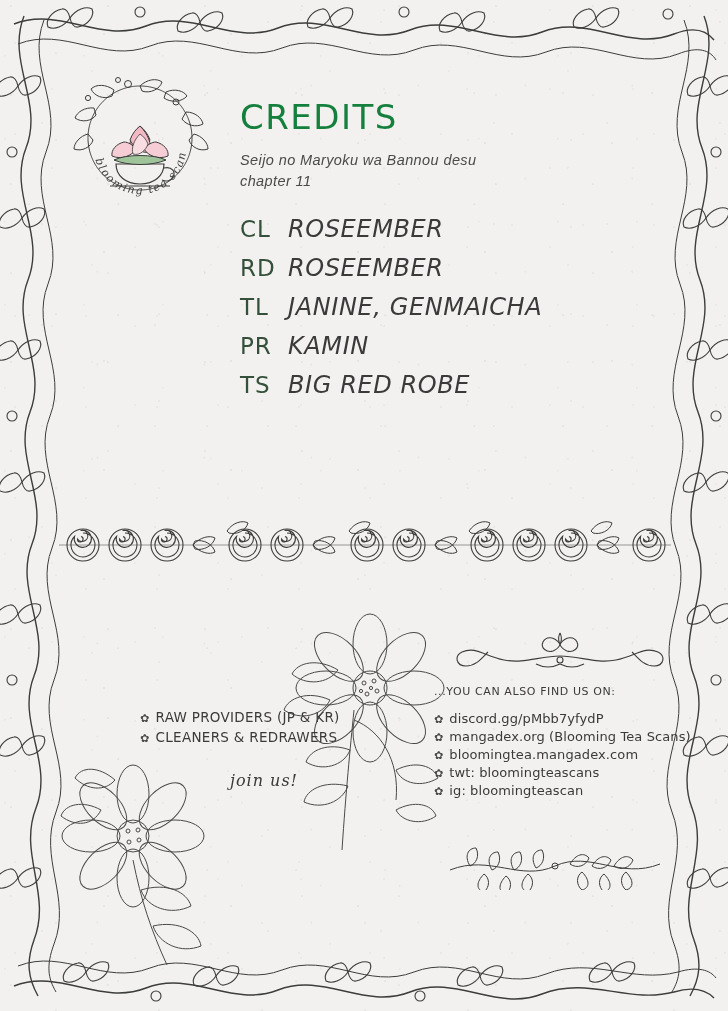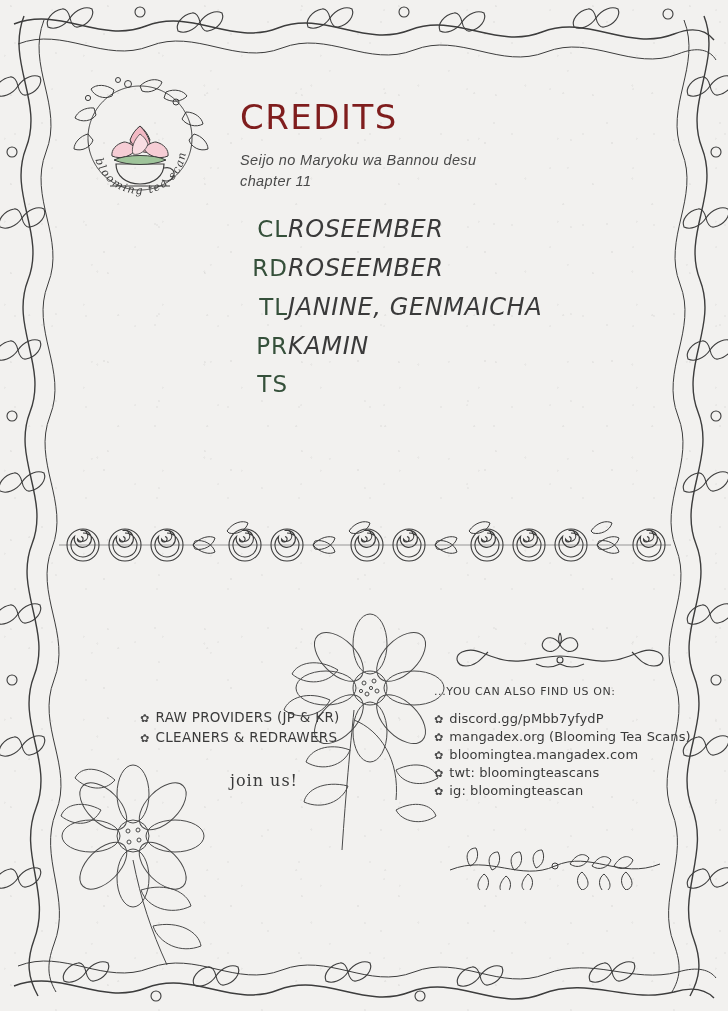--- a/index.html
+++ b/index.html
@@ -35,35 +35,34 @@
 
   
   .logo{
     position:absolute;left:70px;top:68px;width:140px;height:140px;
   }
 
   
   .header{position:absolute;left:240px;top:100px;width:420px;}
   .credits-title{
     font-family:"DejaVu Sans", sans-serif;
-    font-size:34px;letter-spacing:1.5px;color:#7f1d1d;
+    font-size:34px;letter-spacing:1.5px;color:#15803d;
     font-weight:400;line-height:1;
   }
   .subtitle{
     font-family:Liberation Sans, sans-serif;
     font-style:italic;font-size:14.5px;color:#4a4a4a;
     margin-top:16px;line-height:1.45;letter-spacing:.4px;
   }
 
   
   .credit-list{position:absolute;left:240px;top:215px;width:470px;}
   .credit-row{
     display:flex;align-items:baseline;
     margin-bottom:11px;
-    text-align:right;
   }
   .credit-role{
     font-size:23px;letter-spacing:1px;color:#35503a;
     min-width:48px;font-weight:400;
   }
   .credit-names{
     font-size:24px;letter-spacing:.6px;color:#3a3a3a;font-style:italic;
   }
 
   
@@ -76,21 +75,21 @@
   .recruiting{position:absolute;left:140px;top:705px;width:260px;}
   .recruit-title{
     font-size:17px;letter-spacing:.8px;color:#3a3a3a;margin-bottom:18px;
   }
   .recruit-item{
     font-size:13.5px;letter-spacing:.3px;color:#3a3a3a;margin:4px 0;
     display:flex;align-items:baseline;gap:6px;
   }
   .bullet{font-size:11px;color:#4a4a4a;}
   .join-us{
-    font-family:"DejaVu Serif", serif;
+    font-family:"DejaVu Serif", serif;font-style:italic;
     font-size:16px;color:#3a3a3a;margin-top:26px;margin-left:90px;letter-spacing:1px;
   }
 
   
   .findus{position:absolute;left:434px;top:685px;width:270px;}
   .findus-title{font-size:11px;letter-spacing:.6px;color:#3a3a3a;margin-bottom:13px;}
   .findus-item{
     font-size:13px;color:#3a3a3a;margin:3px 0;display:flex;align-items:baseline;gap:6px;
     letter-spacing:.1px;
   }
@@ -235,20 +234,21 @@
   <div class="credit-row">
     <span class="credit-role">TL</span>
     <span class="credit-names">JANINE, GENMAICHA</span>
   </div>
   <div class="credit-row">
     <span class="credit-role">PR</span>
     <span class="credit-names">KAMIN</span>
   </div>
   <div class="credit-row">
     <span class="credit-role">TS</span>
+    <span class="credit-names">BIG RED ROBE</span>
   </div>
 </div>
 
 <svg class="rose-divider" viewBox="0 0 620 60" xmlns="http://www.w3.org/2000/svg">
   <defs>
     <g id="rose">
       <circle cx="0" cy="0" r="16" fill="none" stroke="#3d3d3d" stroke-width="1.1"></circle>
       <path d="M0,-12 a12,12 0 1 1 -8.5,3.5 a8.6,8.6 0 1 0 6,-6 a5.6,5.6 0 1 1 -3,8.5 a2.8,2.8 0 1 0 3.5,-2.5" fill="none" stroke="#3d3d3d" stroke-width="1.1"></path>
     </g>
     <g id="dleaf">

